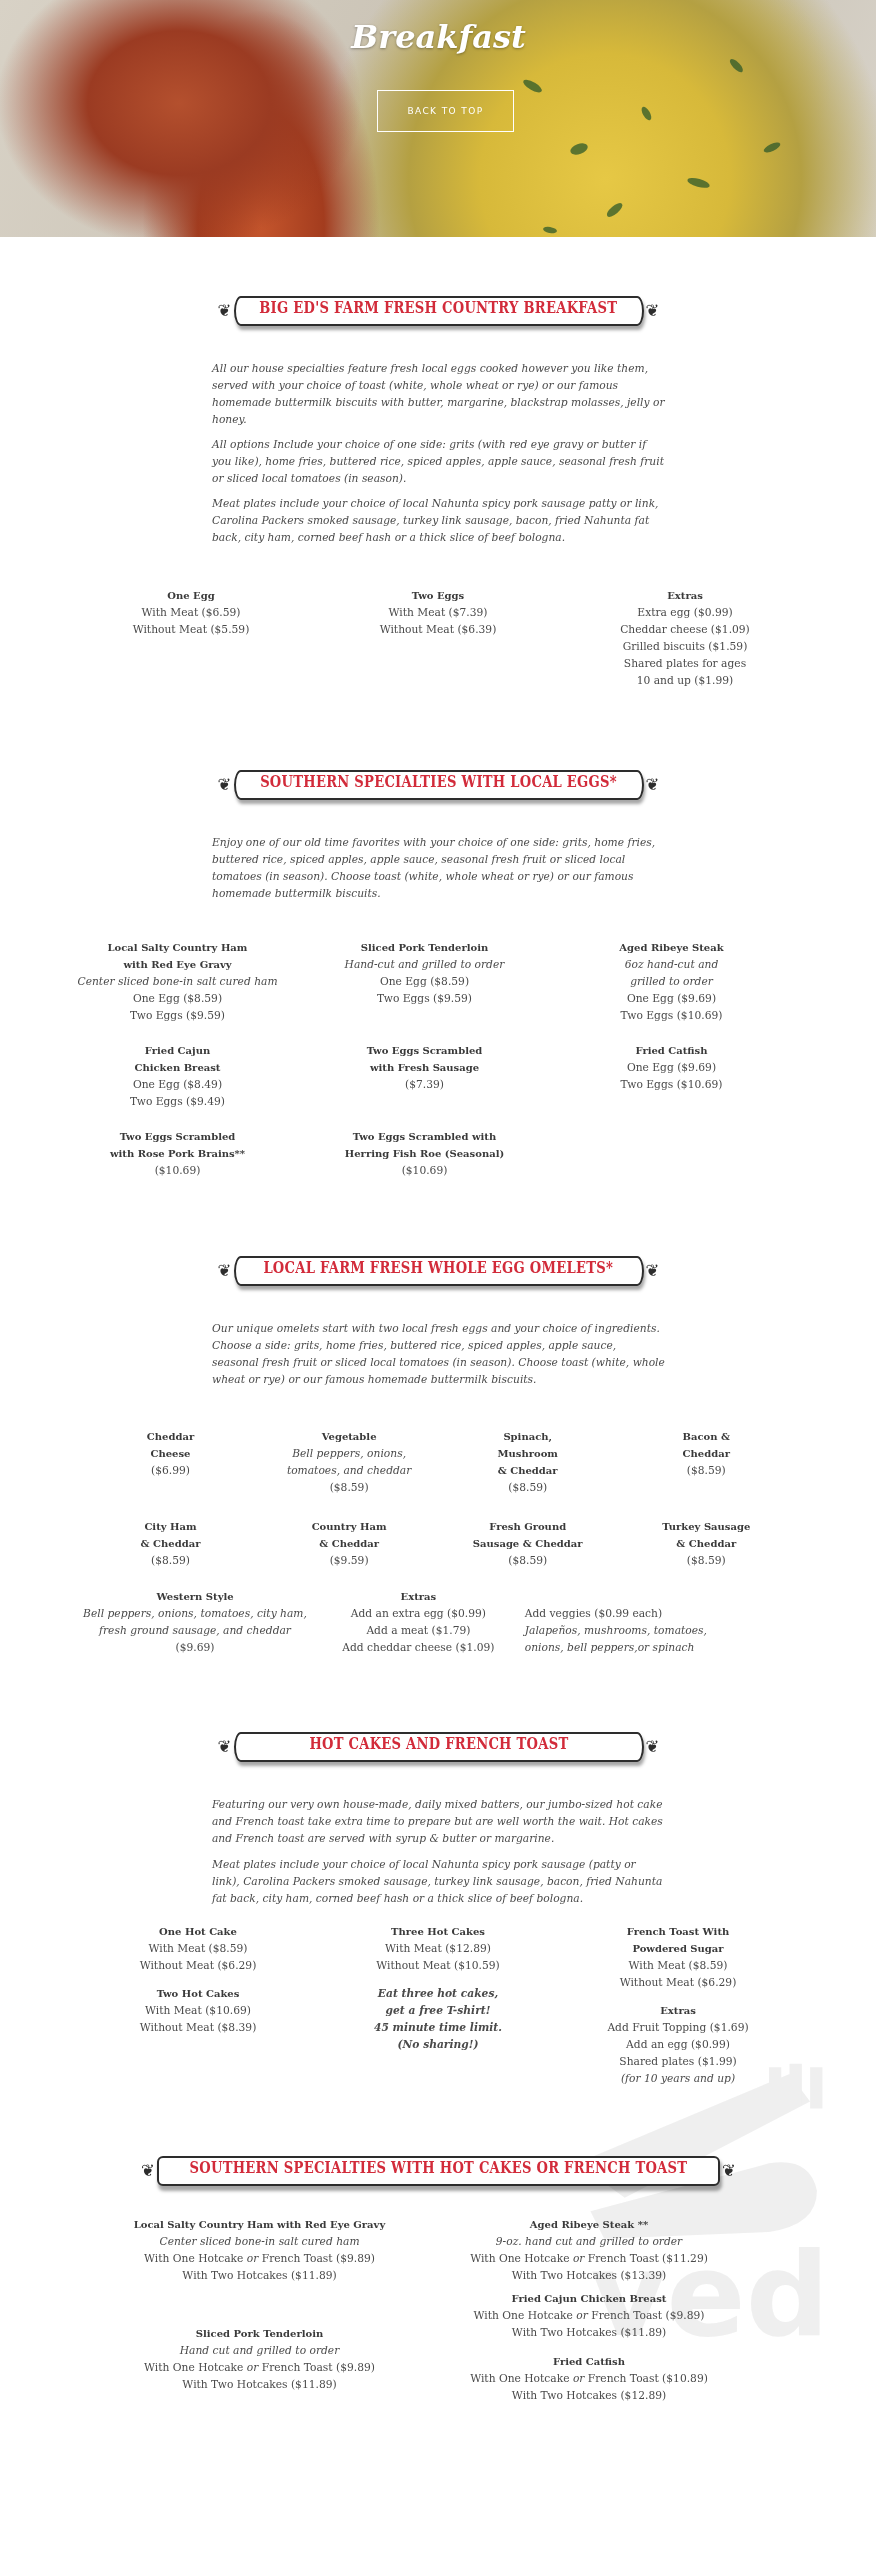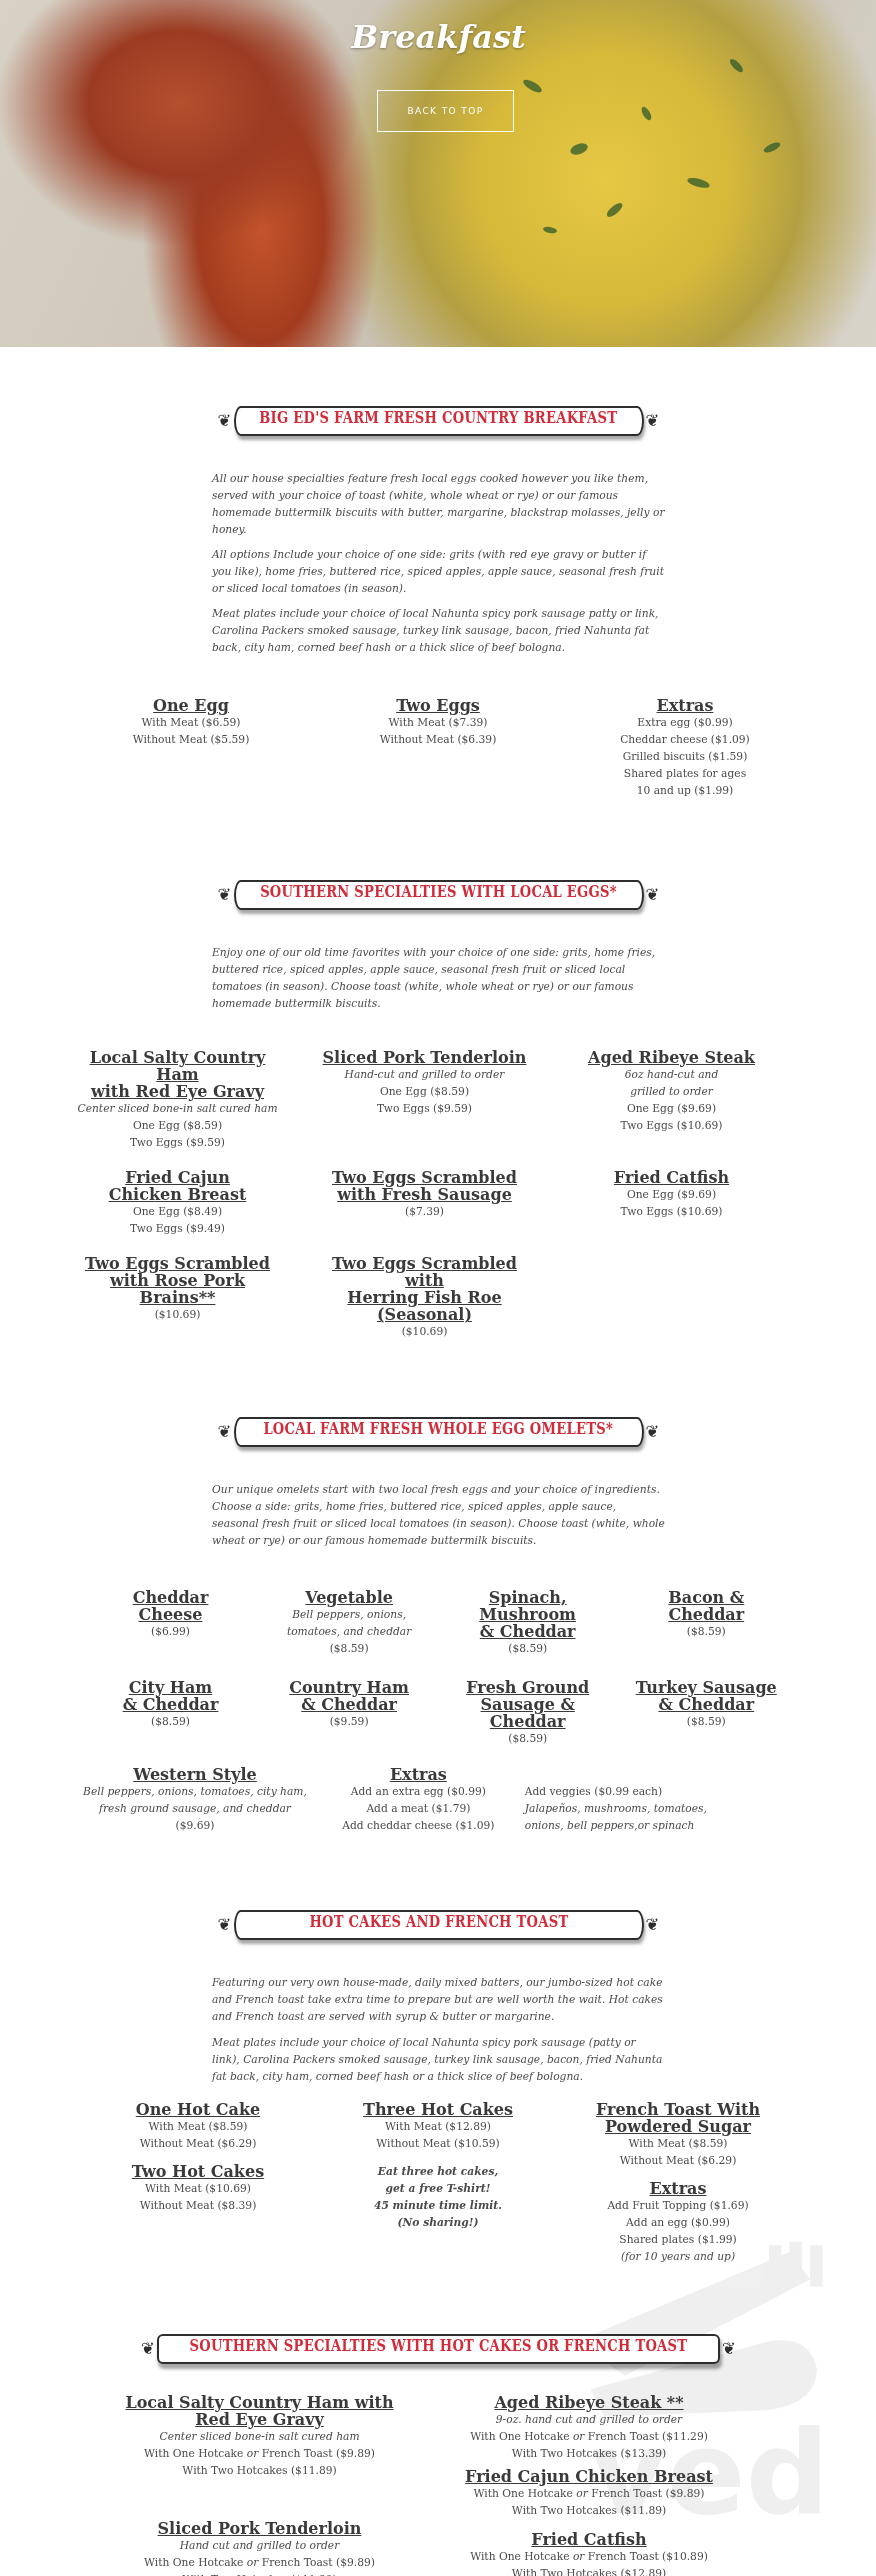--- a/index.html
+++ b/index.html
@@ -1,17 +1,17 @@
 <!DOCTYPE html>
 <html style="font-size:11px"><head>
 <meta charset="utf-8">
 <style>
   * { box-sizing: border-box; margin: 0; padding: 0; }
   body { width: 877px; background: #ffffff; font-family: "DejaVu Serif", "Liberation Serif", serif; color: #3f3f3f; }
-  .hero { position: relative; width: 877px; height: 347px; overflow: hidden;
+  .hero { position: relative; width: 877px; height: 237px; overflow: hidden;
     background:
       radial-gradient(ellipse 261px 206px at 179px 103px, #b4502e 0%, #9b3b22 35%, rgba(155,59,34,0) 70%),
       radial-gradient(ellipse 158px 289px at 261px 227px, #c4552c 0%, #a33c1e 40%, rgba(163,60,30,0) 75%),
       radial-gradient(ellipse 357px 357px at 605px 179px, #e6c845 0%, #d7b93a 35%, #b4a042 55%, rgba(180,160,66,0) 80%),
       radial-gradient(ellipse 206px 179px at 687px 82px, #d9c257 0%, rgba(217,194,87,0) 70%),
       linear-gradient(115deg, #d8d2c6 0%, #cfc8bb 30%, #c6bfb1 60%, #d9d4cb 100%);
   }
   .hero .spin { position: absolute; width: 12.4px; height: 6.9px; background: #2f5a2a; border-radius: 50%; opacity: .75; }
   .hero-title { position: absolute; top: 18px; left: 0; width: 100%; text-align: center; color: #ffffff;
     font-family: "DejaVu Serif", serif; font-style: italic; font-weight: bold; font-size: 32px;
@@ -28,21 +28,21 @@
     border-radius: 6.9px / 15px; box-shadow: 1.4px 4.1px 3.4px rgba(0,0,0,.35);
     display: flex; align-items: flex-start; justify-content: center; padding: 0 19px; }
   .banner-text { color: #d22b3a; font-family: "DejaVu Serif", serif; font-weight: bold;
     font-size: 16px; letter-spacing: 0.3px; white-space: nowrap; transform: scaleX(.82); transform-origin: center; }
   .scroll-orn { width: 18px; height: 20.6px; color: #2d2d2d; font-size: 16.5px; line-height: 20.6px; text-align: center; }
 
   .intro { width: 453px; margin: 0 auto; font-size: 10.7px; line-height: 17px; color: #4a4a4a; font-style: italic; }
   .intro p { margin-bottom: 8.2px; }
 
   .grid { display: grid; margin: 0 auto; text-align: center; font-size: 10.7px; line-height: 17px; color: #4a4a4a; }
-  .item-name { font-weight: bold; color: #3a3a3a; font-size: 16px; text-decoration: underline; }
+  .item-name { font-weight: bold; color: #3a3a3a; font-size: 10px; }
   .item-desc { font-style: italic; }
   .em-or { font-style: italic; }
   .promo { font-style: italic; font-weight: bold; }
 
   .watermark { position: absolute; pointer-events: none; }
 </style>
 </head>
 <body>
 
 <div class="hero">

